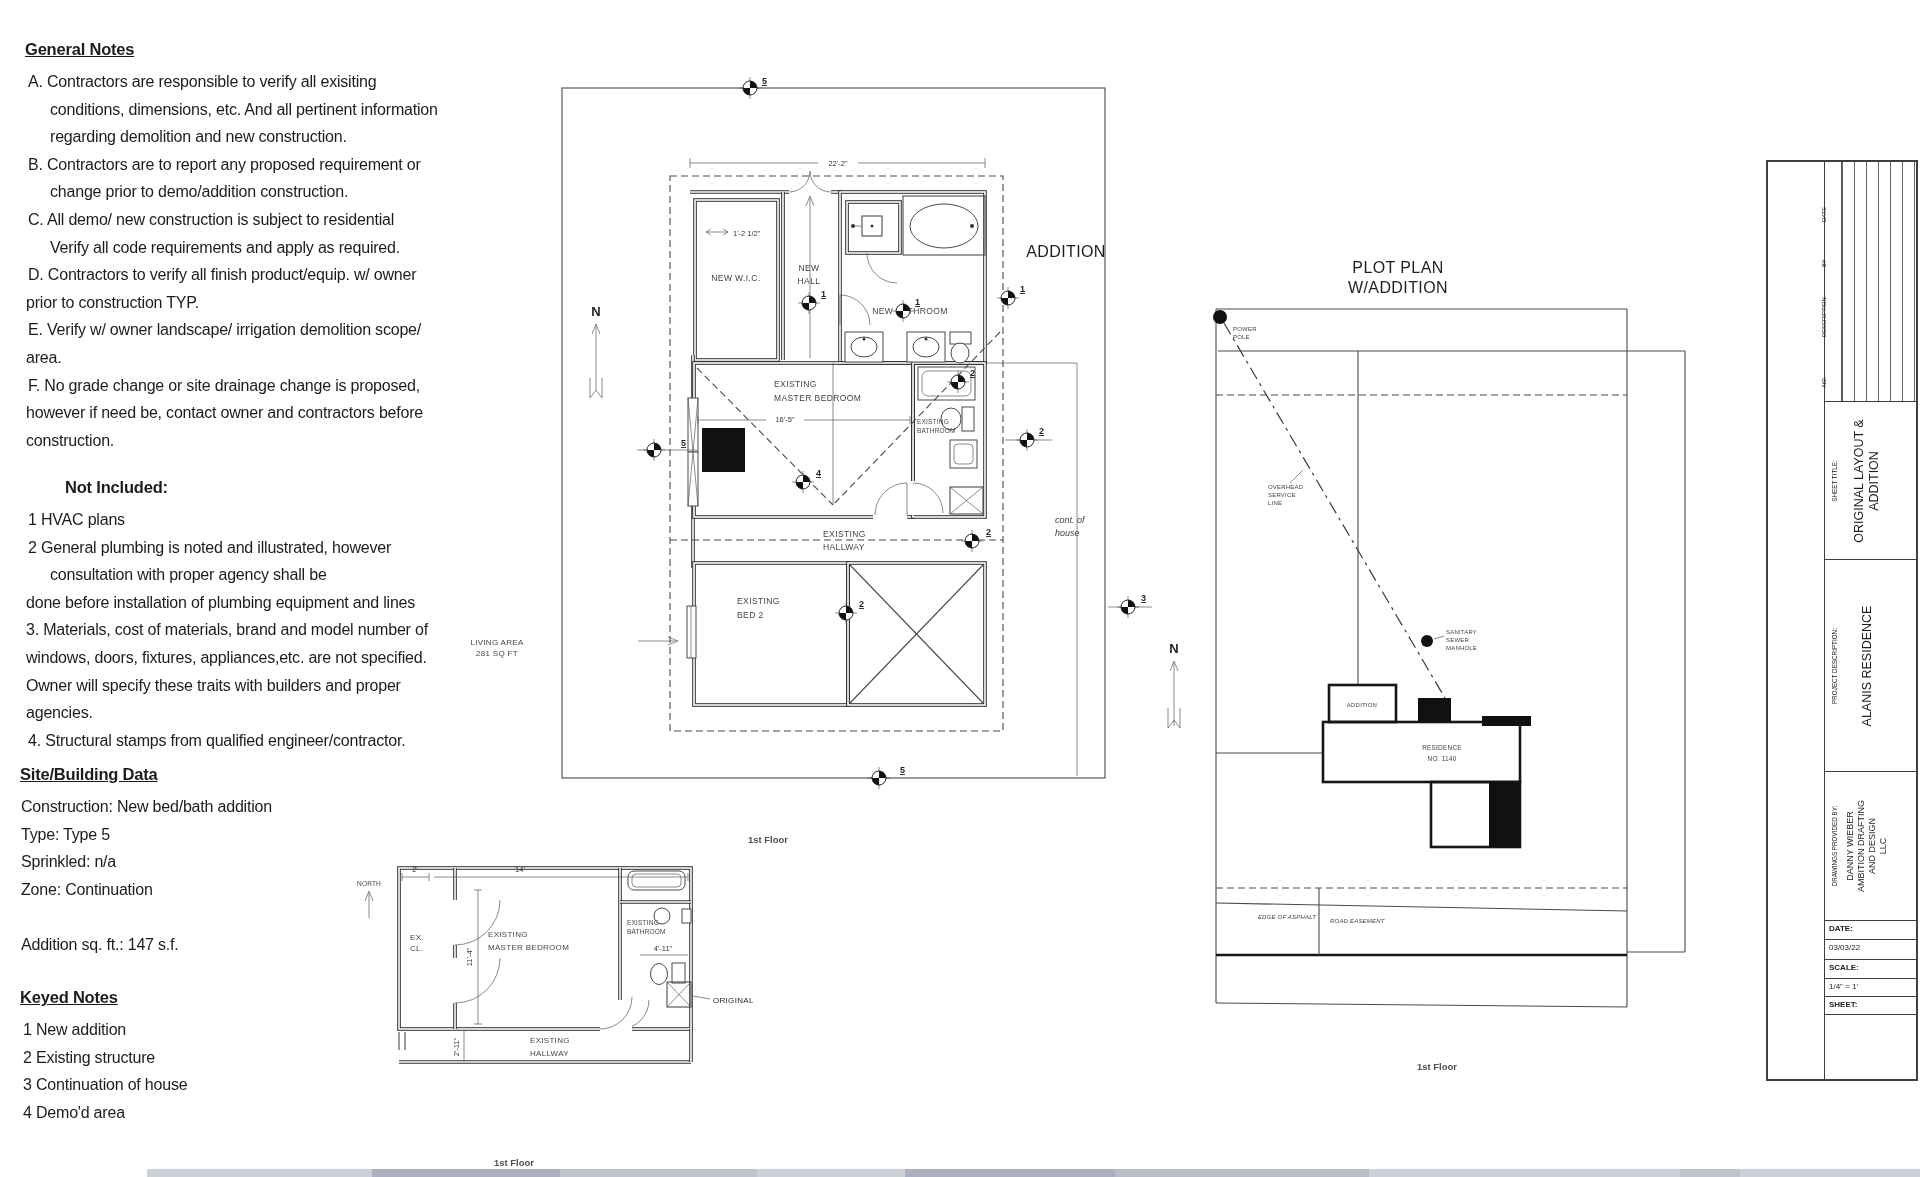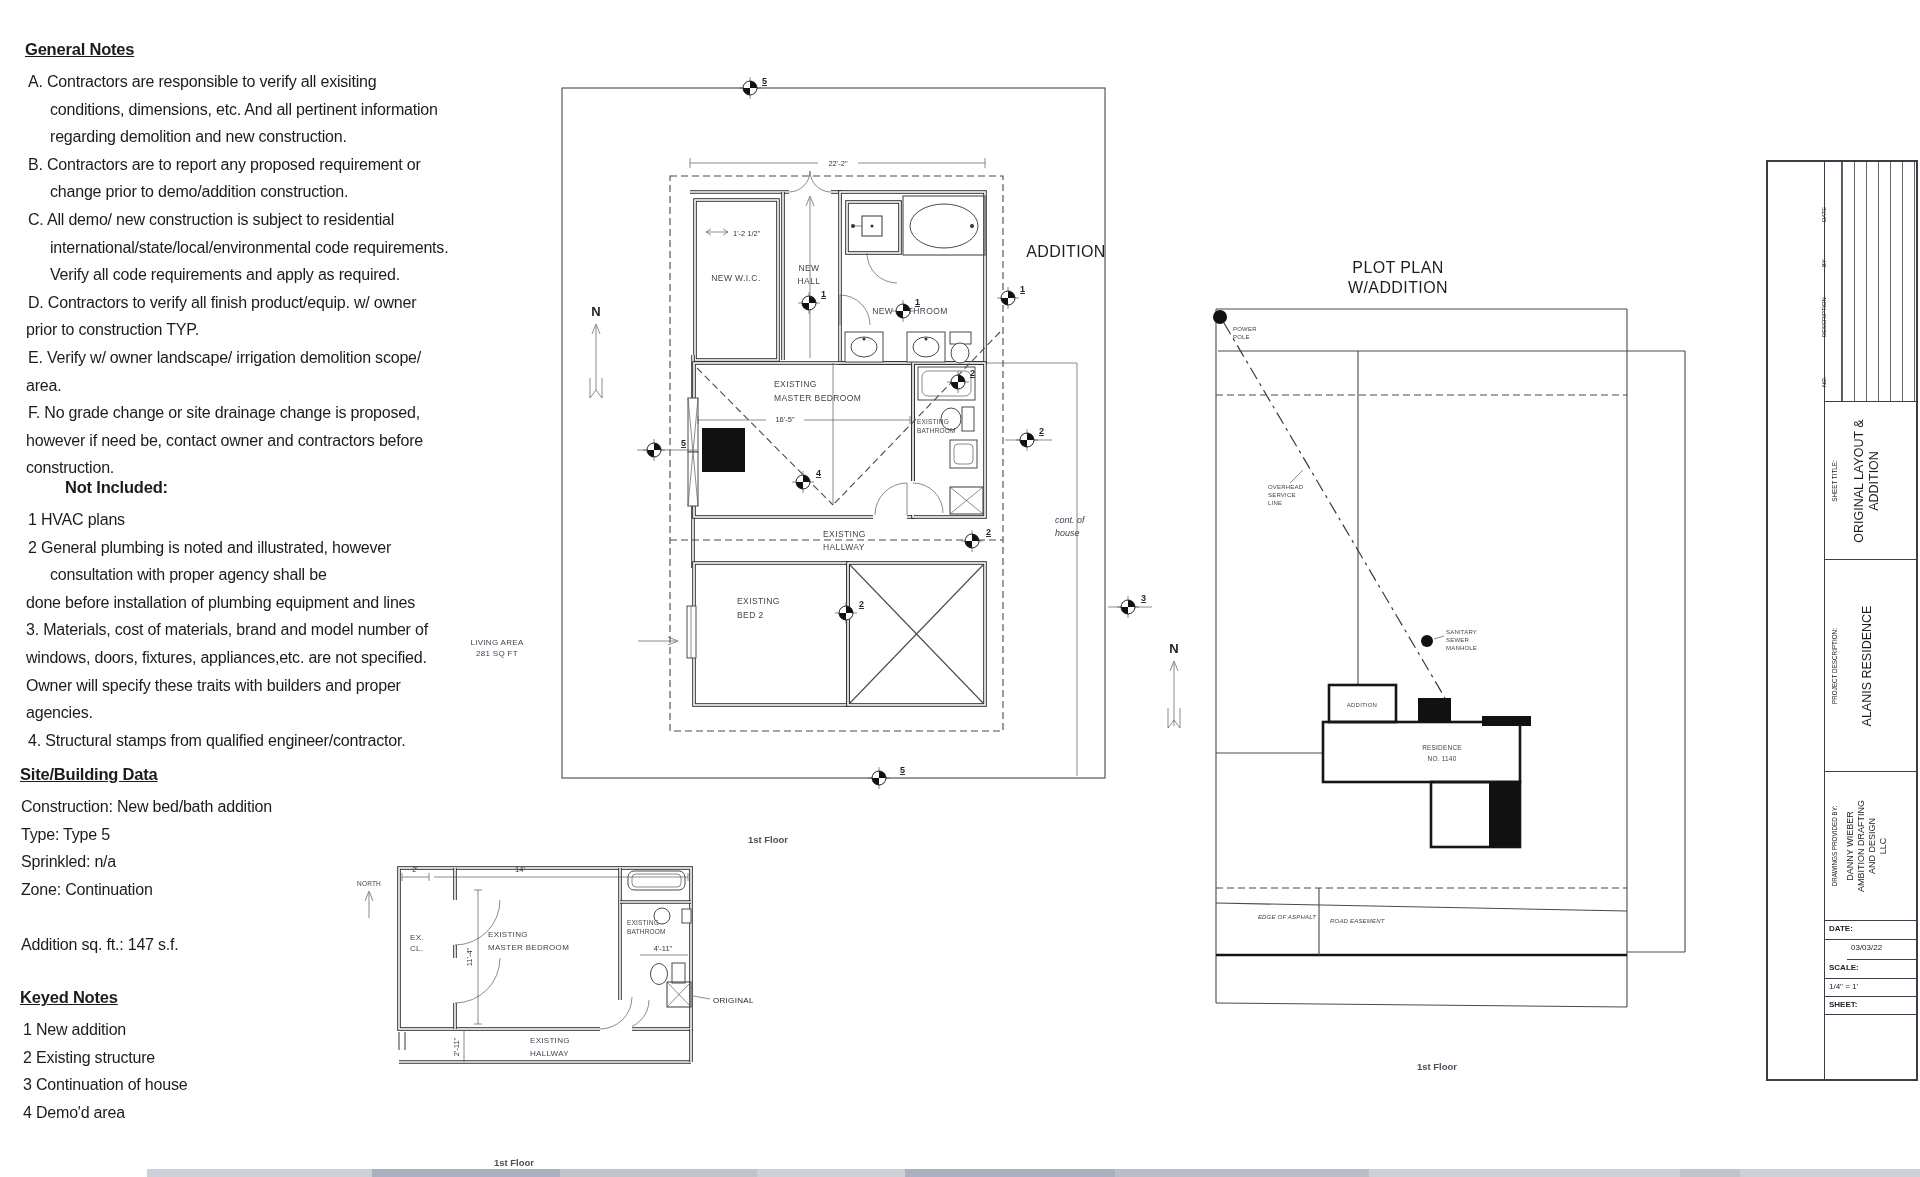--- a/index.html
+++ b/index.html
@@ -64,21 +64,20 @@
 
   <div class="note-sec" style="left:25px;top:8px;margin-top:32px;">
     <h3>General Notes</h3>
     <div>
         <div class="note-line">A. Contractors are responsible to verify all exisiting</div>
         <div class="note-line i1">conditions, dimensions, etc. And all pertinent information</div>
         <div class="note-line i1">regarding demolition and new construction.</div>
         <div class="note-line">B. Contractors are to report any proposed requirement or</div>
         <div class="note-line i1">change prior to demo/addition construction.</div>
         <div class="note-line">C. All demo/ new construction is subject to residential</div>
-        <div class="note-line i1">international/state/local/environmental code requirements.</div>
         <div class="note-line i1">Verify all code requirements and apply as required.</div>
         <div class="note-line">D. Contractors to verify all finish product/equip. w/ owner</div>
         <div class="note-line i2">prior to construction TYP.</div>
         <div class="note-line">E. Verify w/ owner landscape/ irrigation demolition scope/</div>
         <div class="note-line i2">area.</div>
         <div class="note-line">F. No grade change or site drainage change is proposed,</div>
         <div class="note-line i2">however if need be, contact owner and contractors before</div>
         <div class="note-line i2">construction.</div>
       </div>
   </div>
@@ -446,21 +445,21 @@
         <span class="seclbl">DRAWINGS PROVIDED BY:</span>
         <div class="rot pv">
           <span>DANNY WIEBER</span>
           <span>AMBITION DRAFTING</span>
           <span>AND DESIGN</span>
           <span>LLC</span>
         </div>
       </div>
 
       <div class="tb-row" style="top:759px;height:19px;font-weight:bold;">DATE:</div>
-      <div class="tb-row" style="top:778px;height:20px;margin-left:22px;">03/03/22</div>
+      <div class="tb-row" style="top:778px;height:20px;">03/03/22</div>
       <div class="tb-row" style="top:798px;height:19px;font-weight:bold;">SCALE:</div>
       <div class="tb-row" style="top:817px;height:18px;">1/4" = 1'</div>
       <div class="tb-row" style="top:835px;height:18px;font-weight:bold;">SHEET:</div>
     </div>
   </div>
 
   <div class="bar">
     <div class="seg" style="left:225px;width:188px;background:#aab0bf;"></div>
     <div class="seg" style="left:413px;width:197px;background:#bfc4cd;"></div>
     <div class="seg" style="left:758px;width:210px;background:#aab0bf;"></div>

